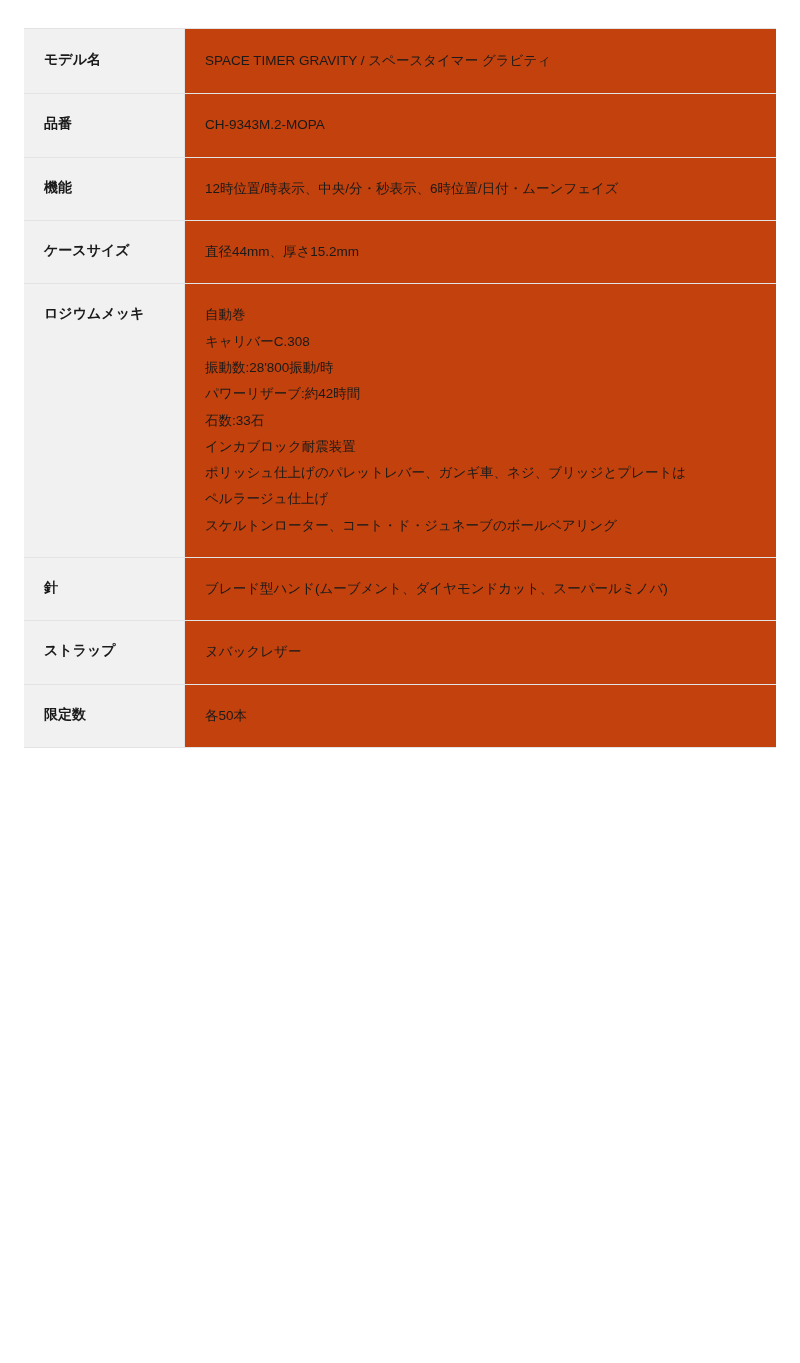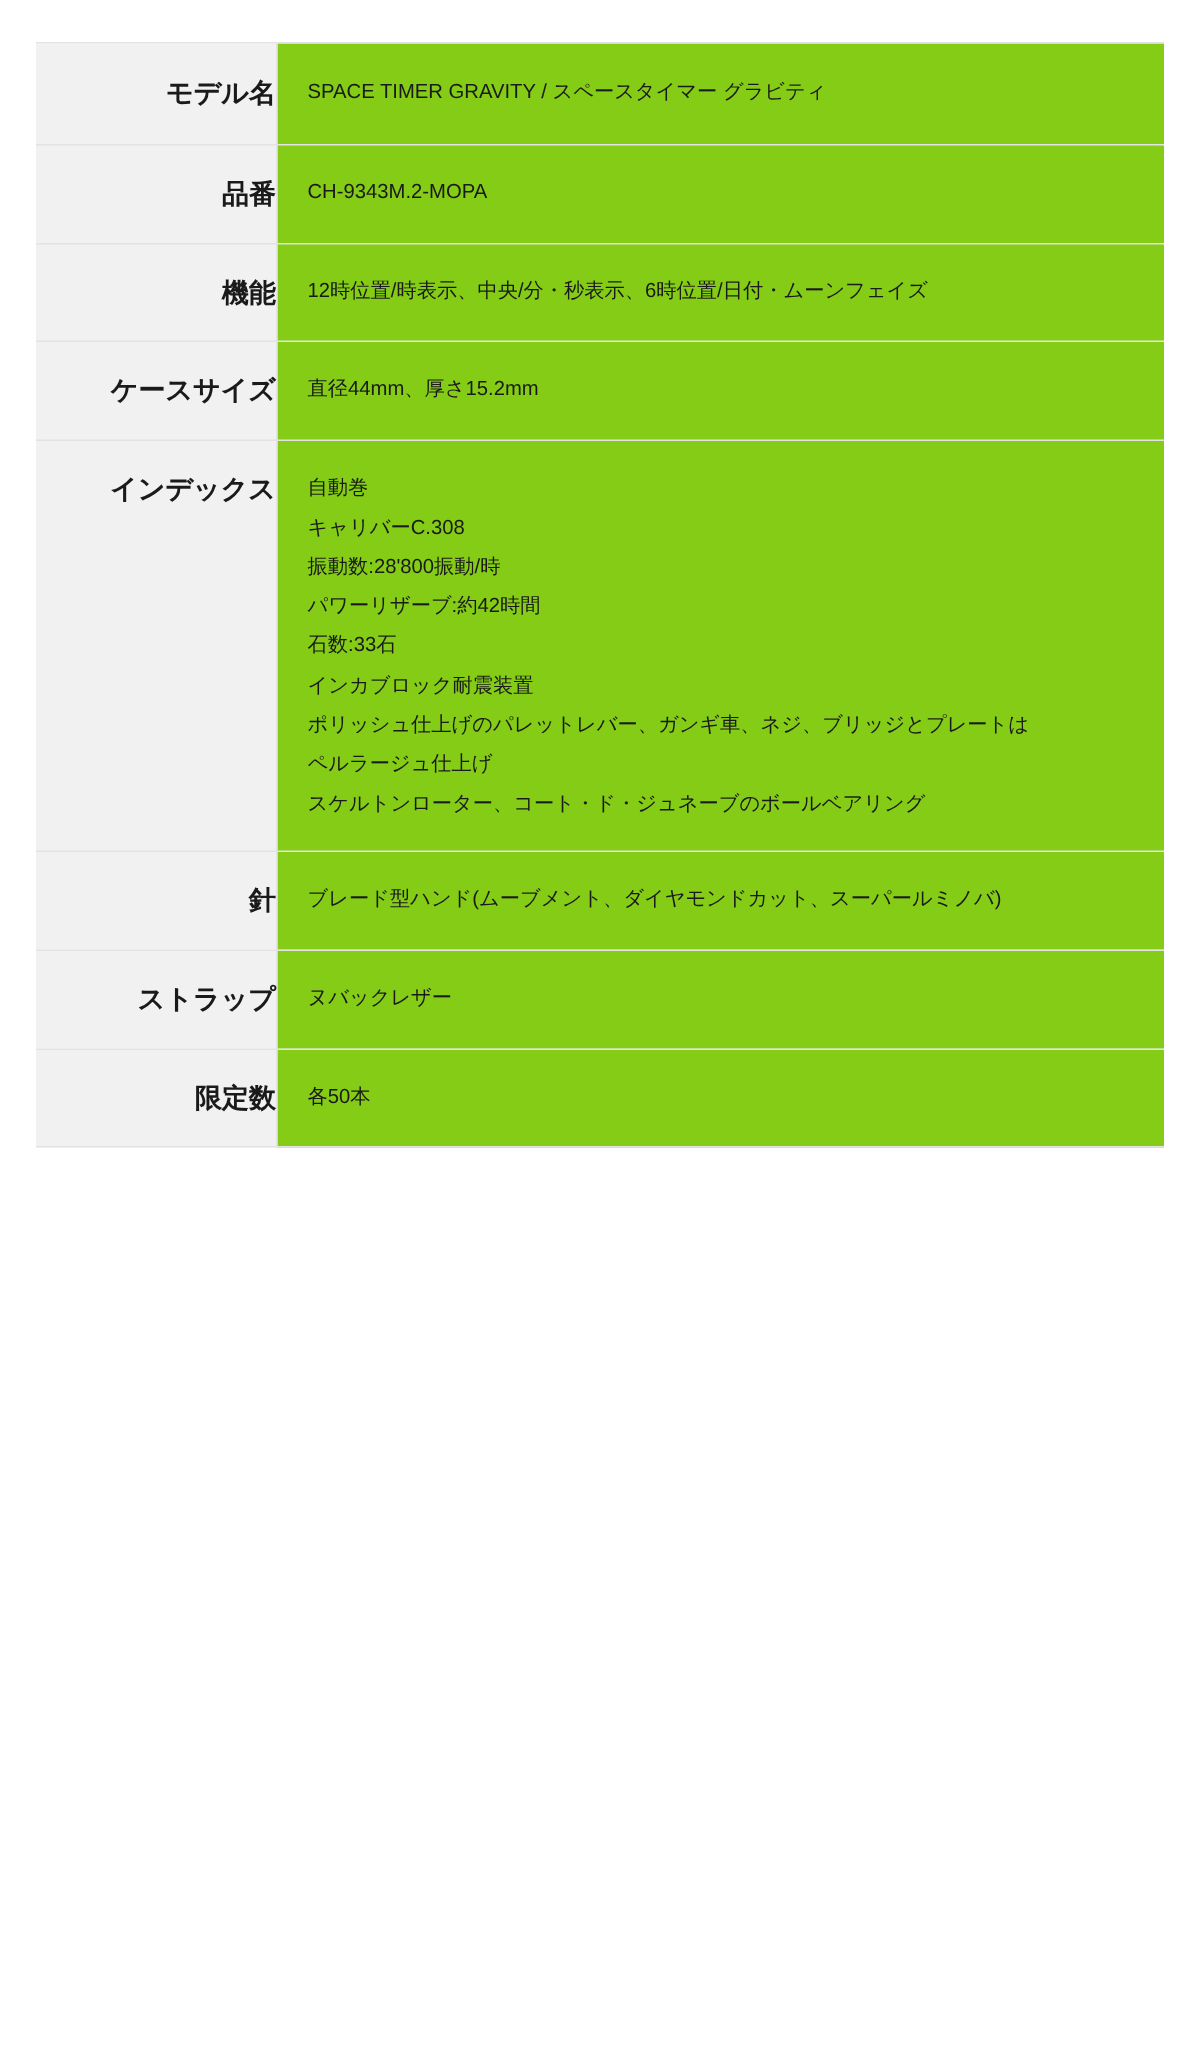--- a/index.html
+++ b/index.html
@@ -26,37 +26,37 @@
   }
   table.spec-table tr {
     border-bottom: 1px solid #e3e3e3;
   }
   table.spec-table tr:first-child {
     border-top: 1px solid #e3e3e3;
   }
   th.spec-label {
     width: 140px;
     background: #f1f1f1;
-    text-align: right;
+    text-align: left;
     vertical-align: top;
-    font-size: 18px;
+    font-size: 14px;
     font-weight: bold;
     line-height: 1.6;
     padding: 18px 0 18px 20px;
     color: #1a1a1a;
     border-right: 1px solid #e3e3e3;
   }
   td.spec-value {
     vertical-align: top;
     font-size: 13.5px;
     font-weight: normal;
     line-height: 1.95;
     padding: 18px 16px 18px 20px;
     color: #1a1a1a;
-    background: #84cc16;
+    background: #c2410c;
     white-space: pre-line;
   }
   
   table.spec-table tr:first-child th.spec-label,
   table.spec-table tr:first-child td.spec-value {
     padding-top: 19px;
     padding-bottom: 19px;
   }
 </style>
 </head>
@@ -75,21 +75,21 @@
       </tr>
       <tr>
         <th class="spec-label">機能</th>
         <td class="spec-value">12時位置/時表示、中央/分・秒表示、6時位置/日付・ムーンフェイズ</td>
       </tr>
       <tr>
         <th class="spec-label">ケースサイズ</th>
         <td class="spec-value">直径44mm、厚さ15.2mm</td>
       </tr>
       <tr>
-        <th class="spec-label">インデックス</th>
+        <th class="spec-label">ロジウムメッキ</th>
         <td class="spec-value">自動巻
 キャリバーC.308
 振動数:28'800振動/時
 パワーリザーブ:約42時間
 石数:33石
 インカブロック耐震装置
 ポリッシュ仕上げのパレットレバー、ガンギ車、ネジ、ブリッジとプレートは
 ペルラージュ仕上げ
 スケルトンローター、コート・ド・ジュネーブのボールベアリング</td>
       </tr>

